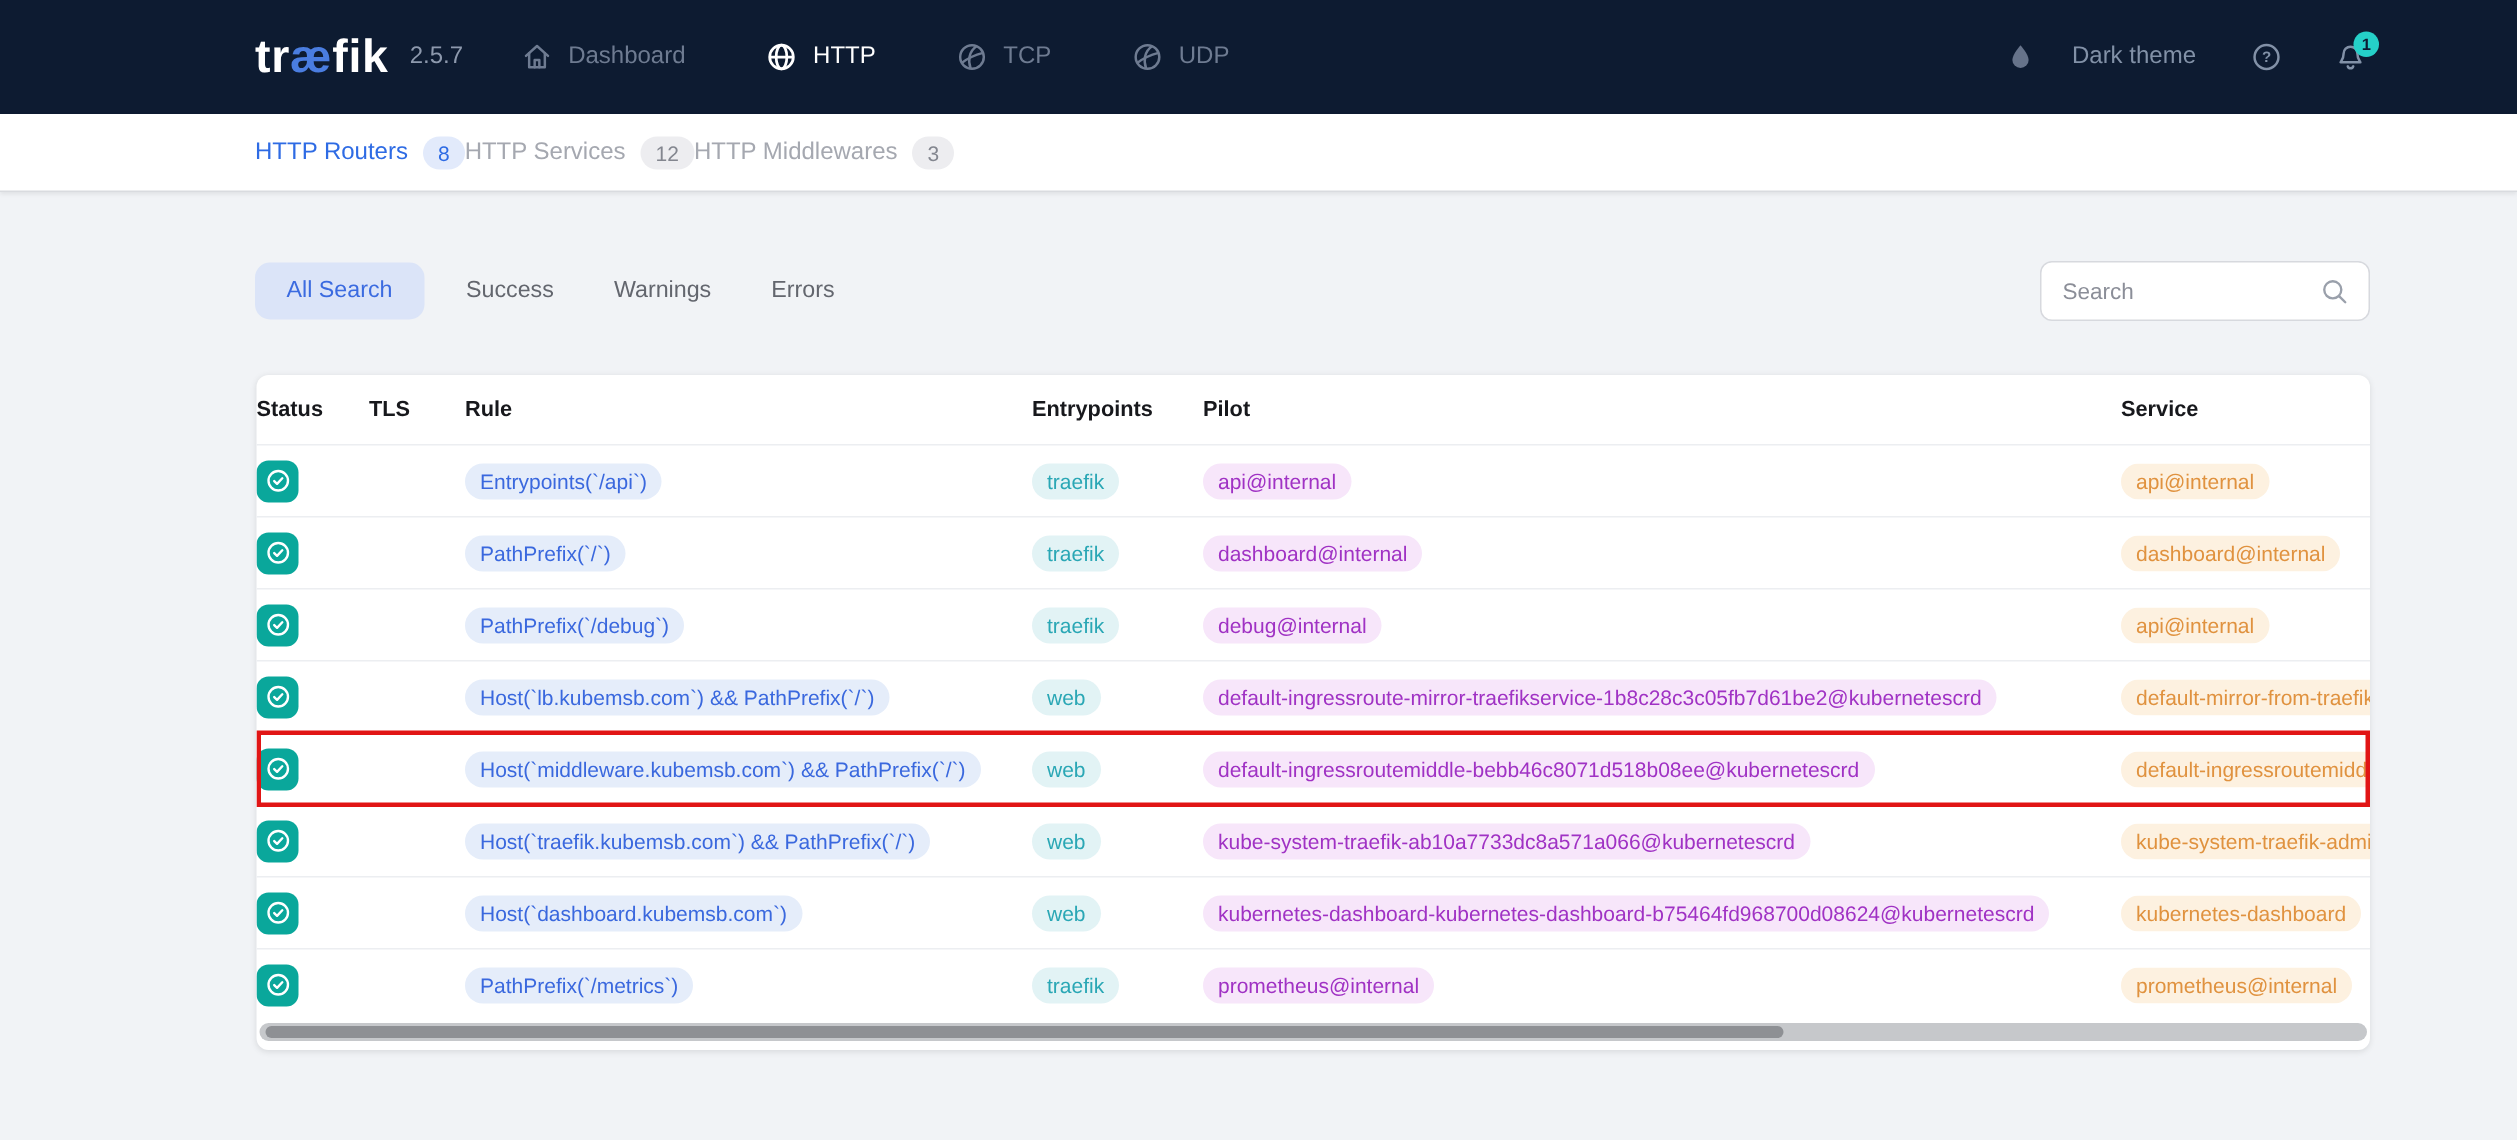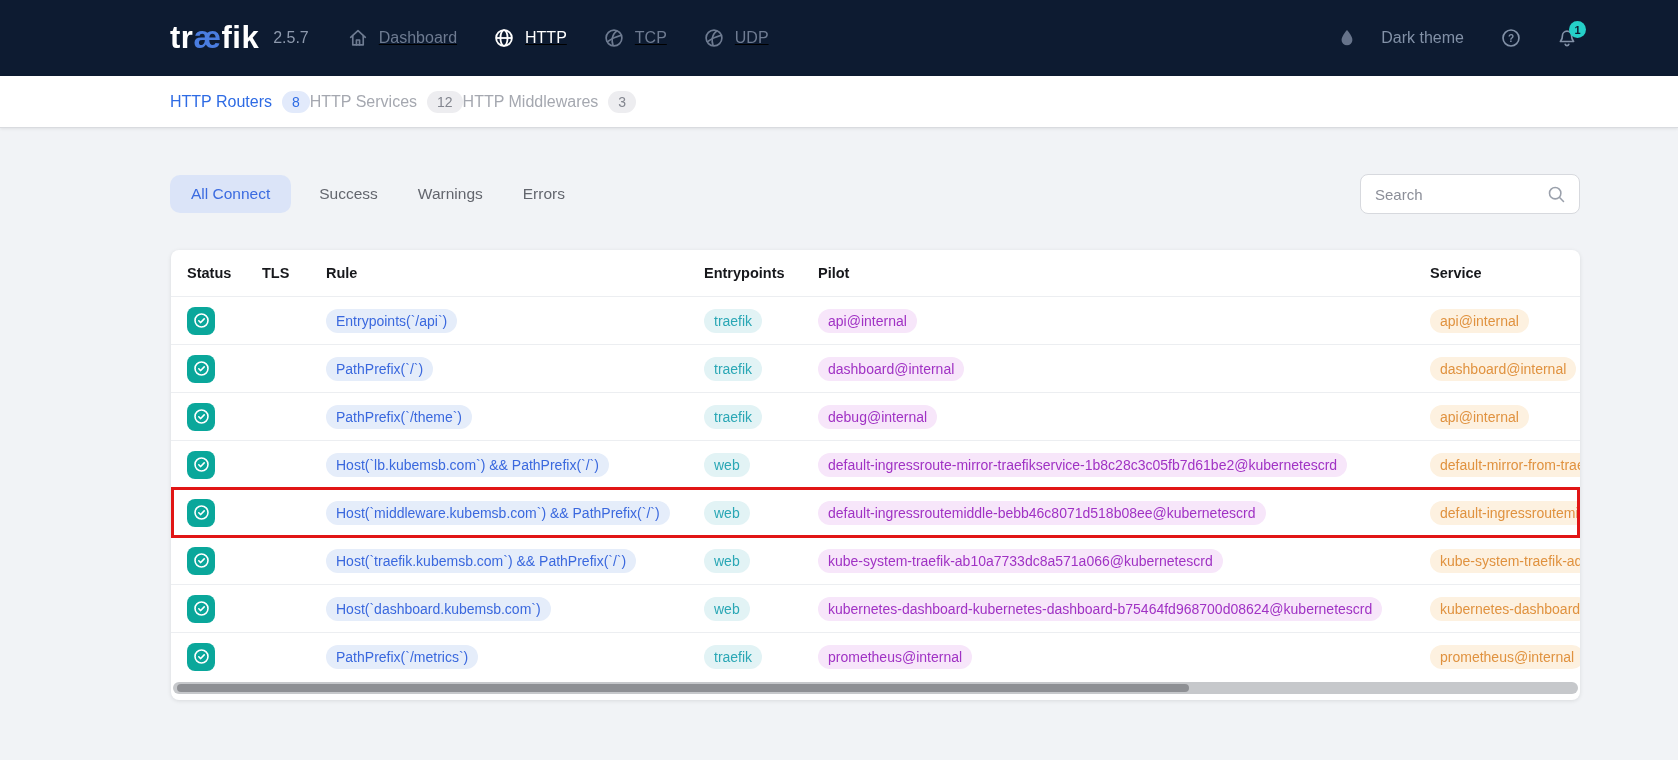--- a/index.html
+++ b/index.html
@@ -11,21 +11,21 @@
   }
   
   .topbar {
     height:76px; background:#0d1b31;
     display:flex; align-items:center;
     padding:0 100px 0 170px;
   }
   .logo { font-size:31px; color:#ffffff; font-weight:600; letter-spacing:.5px; cursor:pointer; }
   .logo .logo-ae { color:#4a7de0; }
   .version { color:#8d99ad; font-size:16px; margin-left:14px; }
-  .main-nav { display:flex; align-items:flex-start; gap:36px; margin-left:38px;text-decoration:underline; }
+  .main-nav { display:flex; align-items:flex-start; gap:53px; margin-left:38px; }
   .nav-item { display:flex; align-items:center; gap:10px; color:#6e7b91; font-size:16px; cursor:pointer; }
   .nav-item.active { color:#ffffff; }
   .nav-item .icon svg { display:block; width:22px; height:22px; }
   .topbar-right { margin-left:auto; display:flex; align-items:center; }
   .theme-toggle { display:flex; align-items:center; gap:24px; color:#8291a7; font-size:16px; cursor:pointer; }
   .icon svg { display:block; }
   .help-btn { margin-left:36px; cursor:pointer; }
   .bell-wrap { margin-left:34px; position:relative; cursor:pointer; }
   .bell-badge {
     position:absolute; top:-6px; right:-8px;
@@ -71,21 +71,21 @@
   .card {
     margin:36px 98px 0 171px;
     background:#ffffff; border-radius:8px;
     box-shadow:0 1px 4px rgba(0,0,0,.1);
     overflow:hidden;
   }
   .trow {
     display:grid;
     grid-template-columns:75px 64px 378px 114px 612px 1fr;
     align-items:center;
-    padding-left:16px; height:48px;
+    padding-left:0; height:48px;
     border-top:1px solid #eceef1;
     position:relative;
   }
   .trow.thead { height:46px; border-top:none; font-weight:bold; font-size:14.5px; color:#17181c; }
   .cell { white-space:nowrap; }
   .service-cell { overflow:hidden; }
   .pill { display:inline-block; padding:4px 10px; border-radius:12px; font-size:14px; white-space:nowrap; }
   .rule-pill    { background:#e5edfa; color:#3a68de; }
   .entry-pill   { background:#e2f3f5; color:#2aa7b5; }
   .name-pill    { background:#f7e6fa; color:#a032c4; }
@@ -195,21 +195,21 @@
   </div>
       <div class="tab">
     <span class="tab-label">HTTP Middlewares</span>
     <span class="tab-badge">3</span>
   </div>
     </div>
 
   <div class="content">
     <div class="filter-row">
       <div class="chips" id="chips">
-          <div class="chip active">All Connect</div>
+          <div class="chip active">All Search</div>
           <div class="chip">Success</div>
           <div class="chip">Warnings</div>
           <div class="chip">Errors</div>
         </div>
       <div class="search-box">
         <input placeholder="Search" style="">
         <span class="icon">
           <svg width="21" height="21" viewBox="0 0 24 24" fill="none" stroke="#9aa0ab" stroke-width="1.8" stroke-linecap="round">
               <circle cx="10.5" cy="10.5" r="6.5"></circle>
               <path d="M15.5 15.5 L20 20"></path>
@@ -263,21 +263,21 @@
           <div class="trow">
     <div class="cell">
       <span class="status-ic">
         <svg width="19" height="19" viewBox="0 0 24 24" fill="none" stroke="#ffffff" stroke-width="2" stroke-linecap="round" stroke-linejoin="round">
                   <circle cx="12" cy="12" r="8.2"></circle>
                   <path d="M8.6 12.3 L11 14.6 L15.4 9.9"></path>
                 </svg>
       </span>
     </div>
     <div class="cell tls-cell"></div>
-    <div class="cell"><span class="pill rule-pill">PathPrefix(`/theme`)</span></div>
+    <div class="cell"><span class="pill rule-pill">PathPrefix(`/debug`)</span></div>
     <div class="cell"><span class="pill entry-pill">traefik</span></div>
     <div class="cell"><span class="pill name-pill">debug@internal</span></div>
     <div class="cell service-cell"><span class="pill service-pill">api@internal</span></div>
 
   </div>
           <div class="trow">
     <div class="cell">
       <span class="status-ic">
         <svg width="19" height="19" viewBox="0 0 24 24" fill="none" stroke="#ffffff" stroke-width="2" stroke-linecap="round" stroke-linejoin="round">
                   <circle cx="12" cy="12" r="8.2"></circle>

